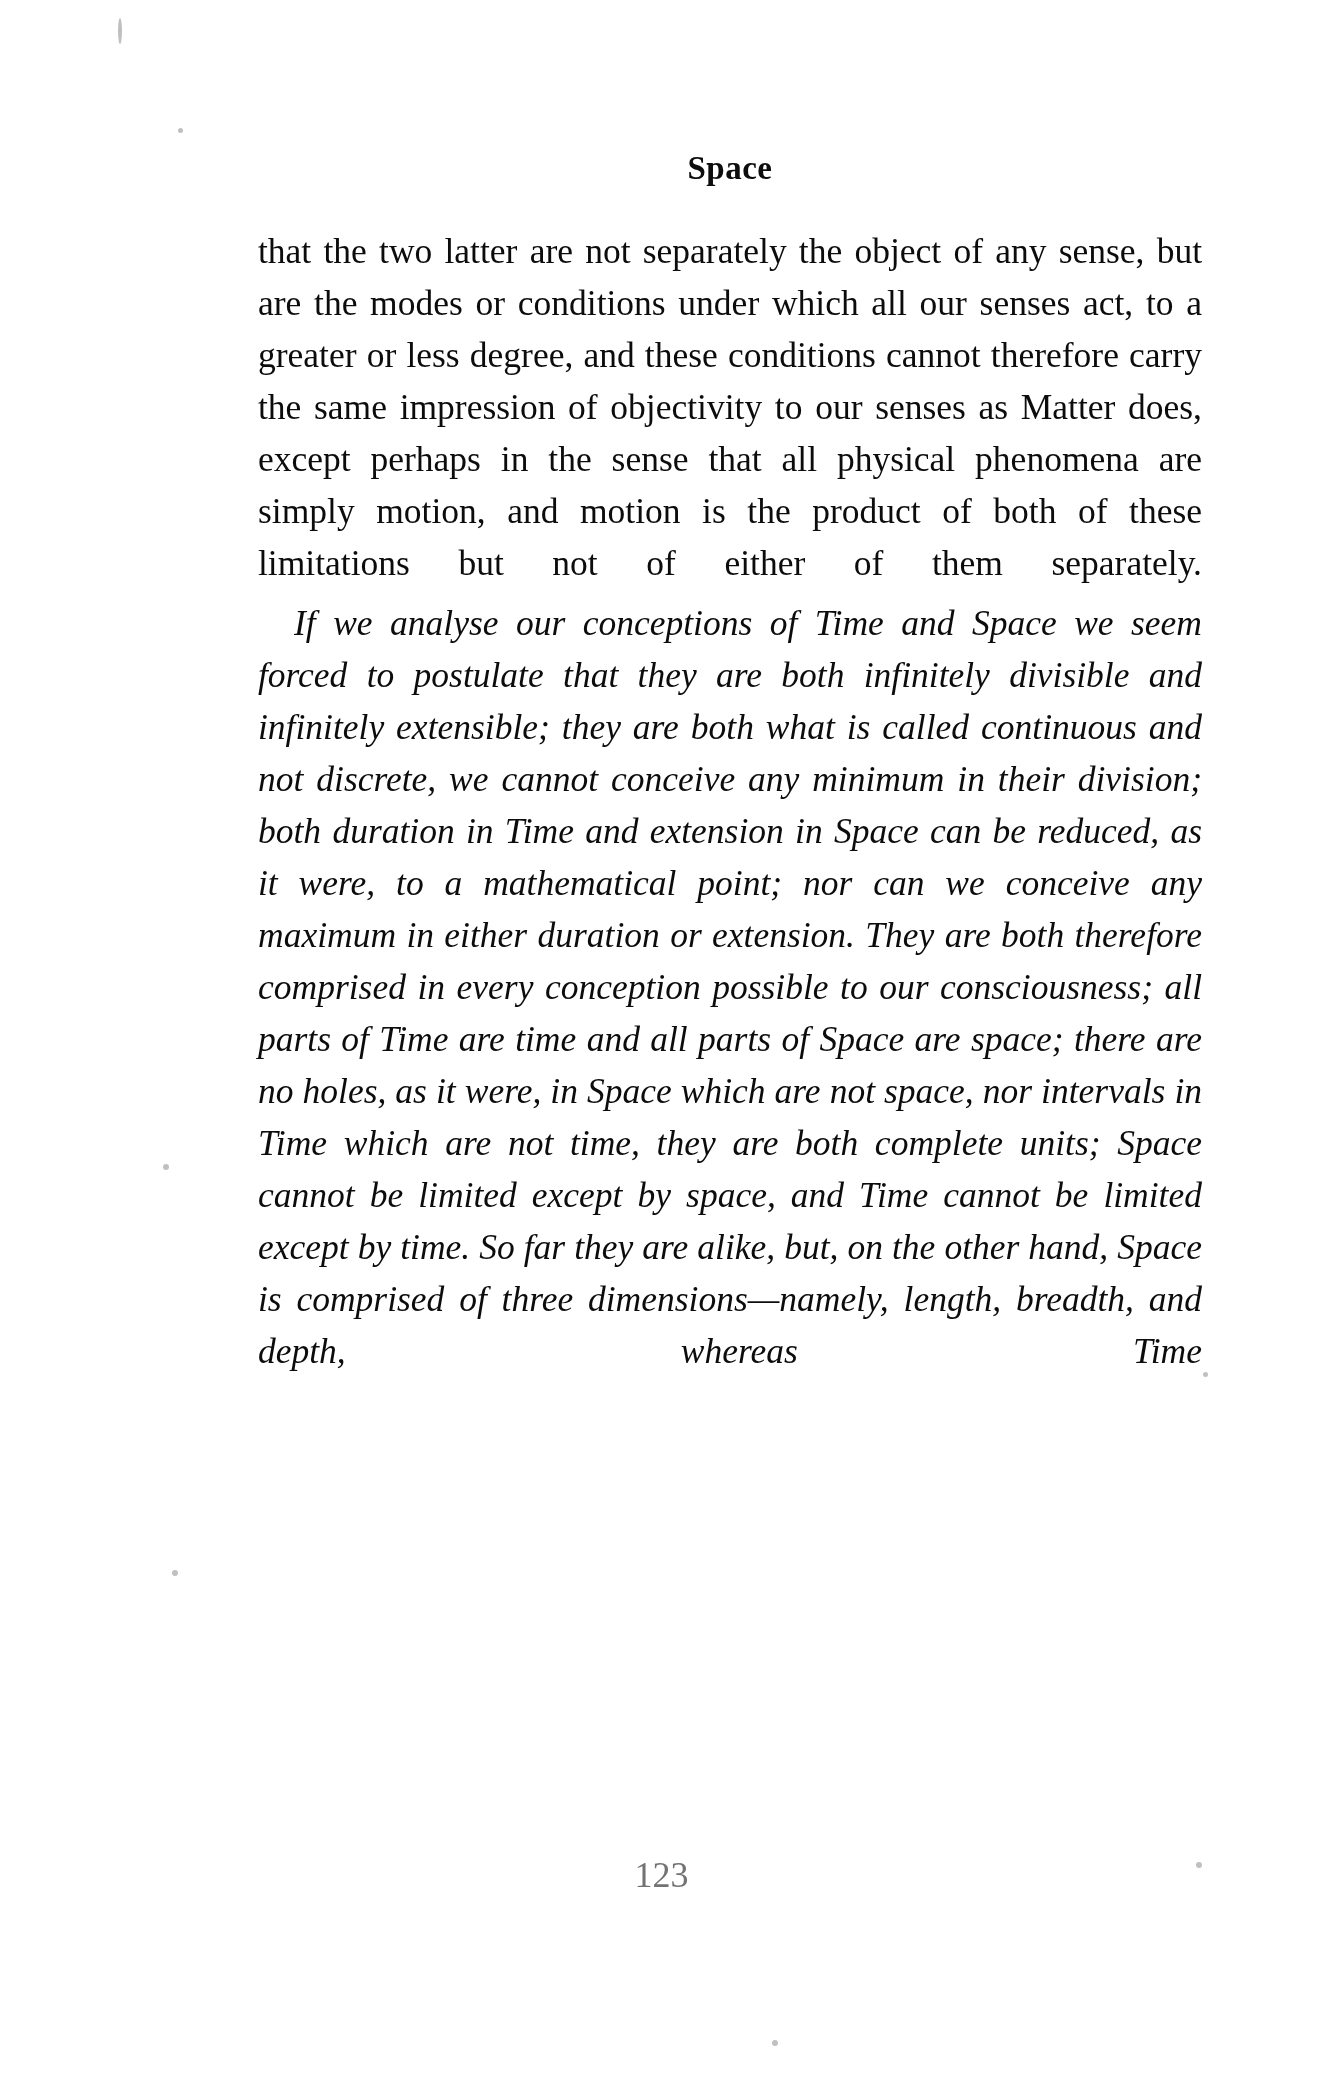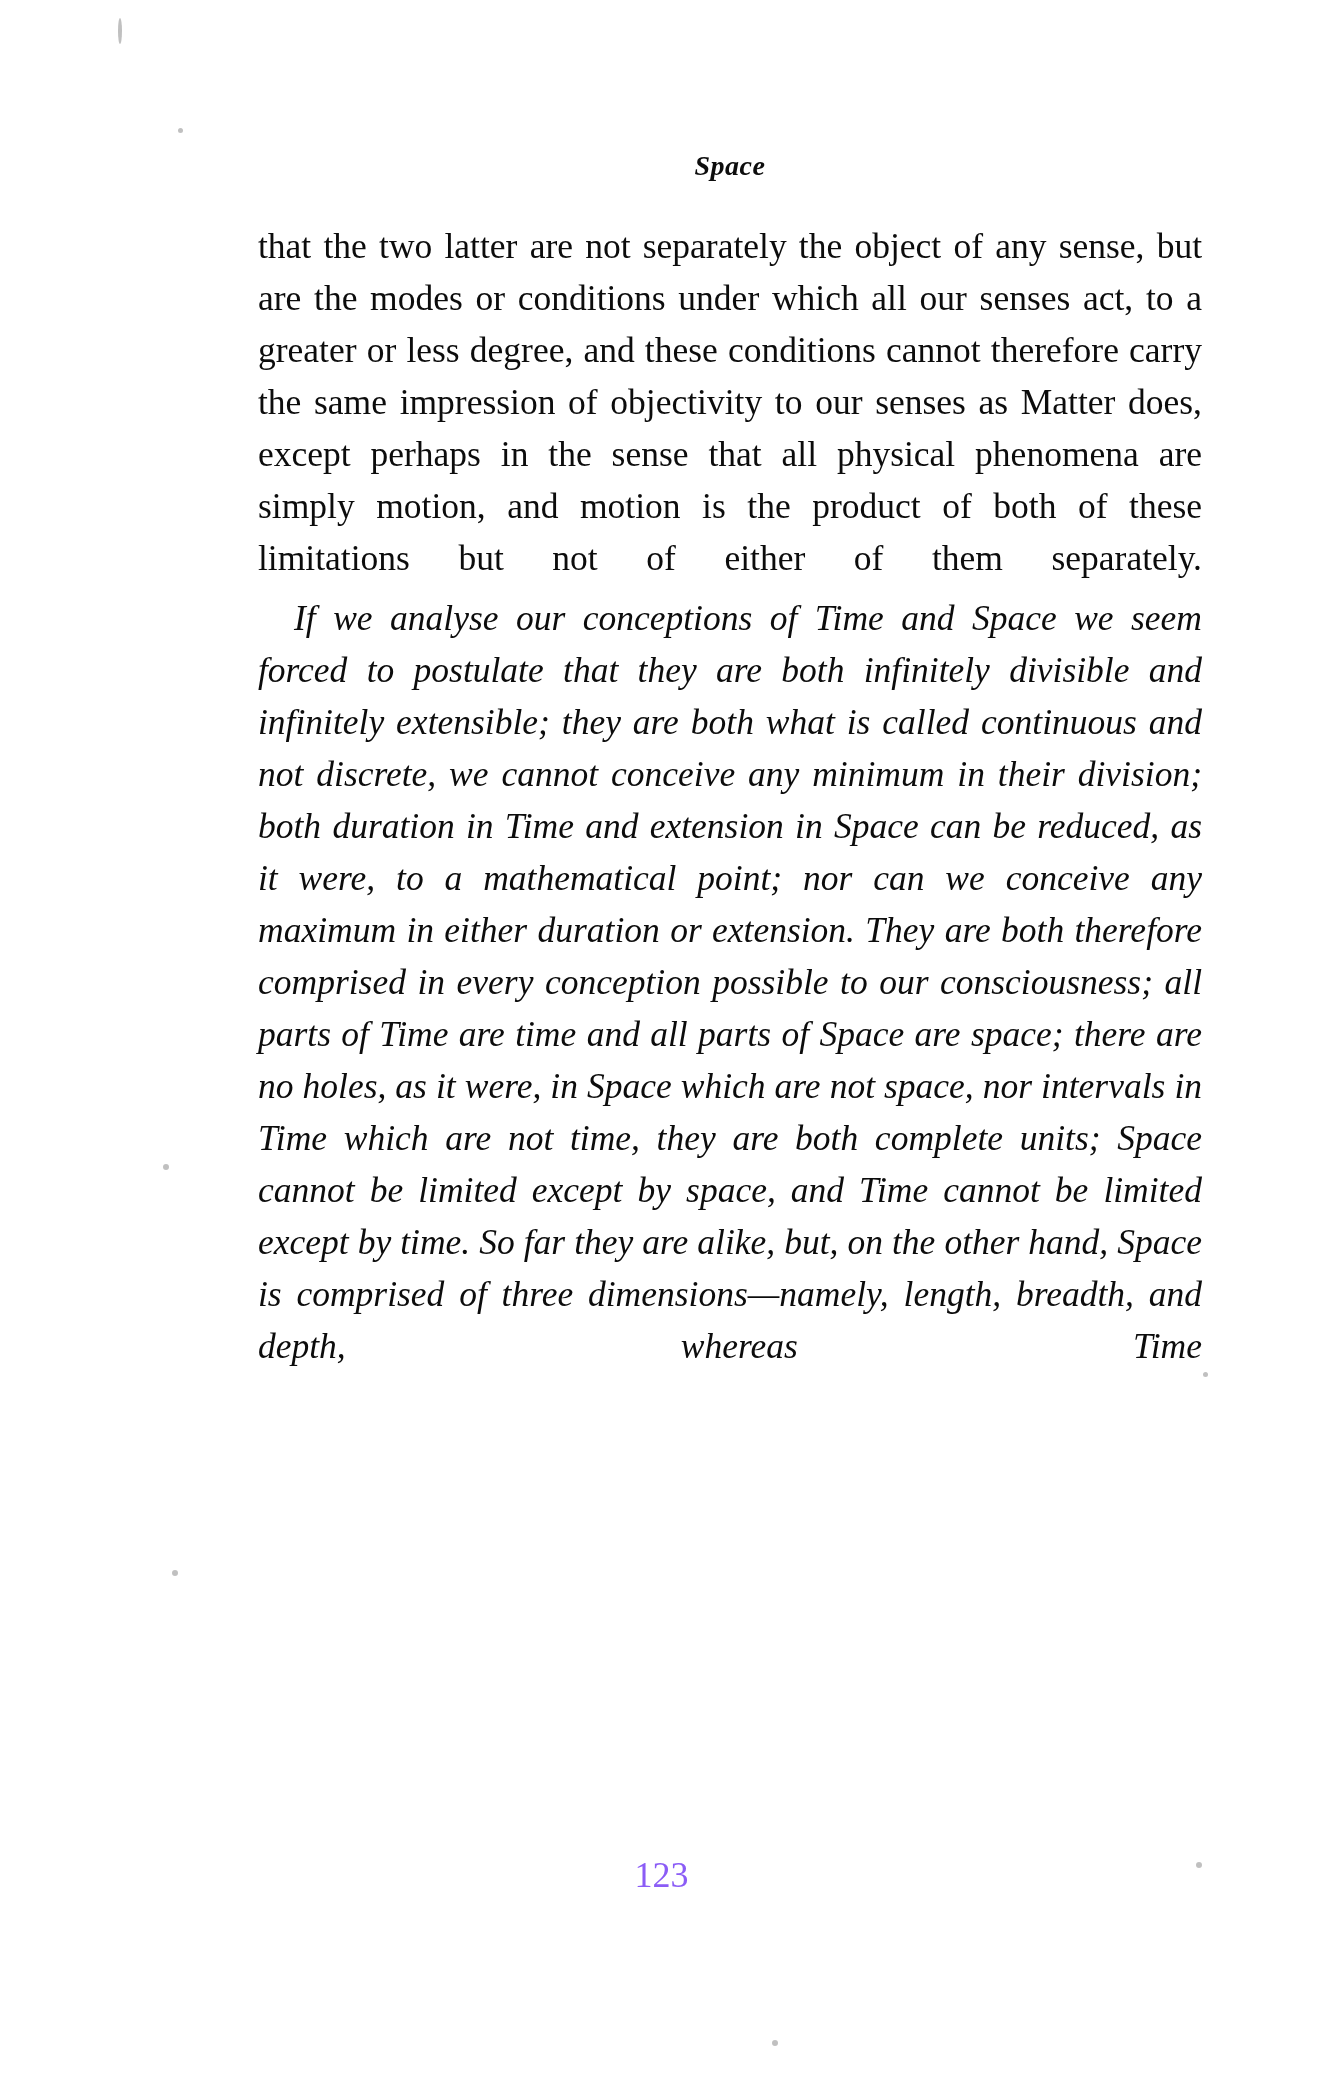--- a/index.html
+++ b/index.html
@@ -24,22 +24,21 @@
     background: #ffffff;
   }
   .page-inner {
     position: absolute;
     left: 250px;
     top: 150px;
     width: 960px;
   }
   .running-head {
     text-align: center;
-    font-style: italic;
-    font-size: 28px;
+    font-size: 33px;
     letter-spacing: 0.5px;
     margin: 0 0 38px 0;
     color: #0d0d0d;
   }
   .body-text {
     font-size: 35.5px;
     line-height: 52px;
     text-align: justify;
     color: #0c0c0c;
   }
@@ -57,21 +56,21 @@
   .body-text p.justify-all {
     text-align-last: justify;
   }
   .folio {
     position: absolute;
     left: 0;
     right: 0;
     top: 1854px;
     text-align: center;
     font-size: 36px;
-    color: #8b5cf6;
+    color: #737373;
   }
   .speck {
     position: absolute;
     background: #8d8d8d;
     border-radius: 50%;
     opacity: 0.55;
   }
 </style>
 </head>
 <body>

